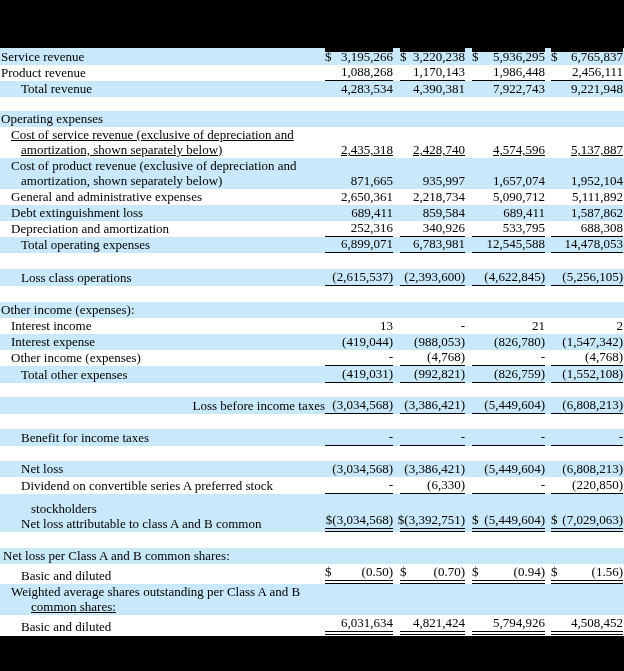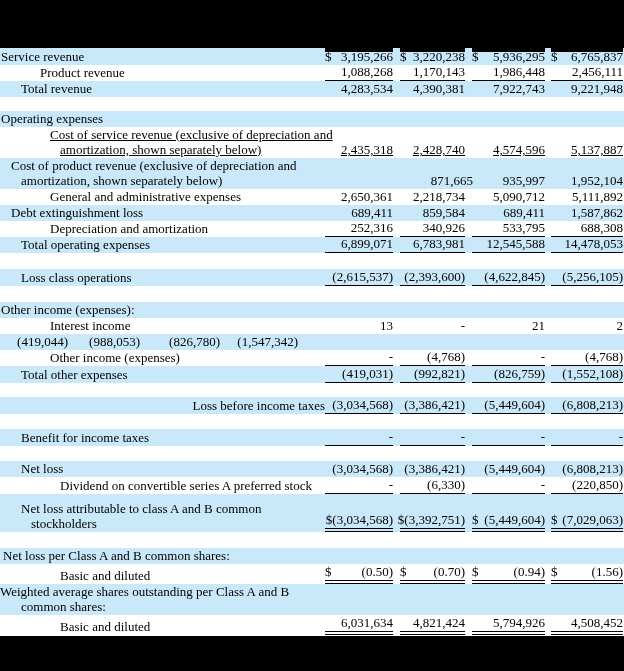--- a/index.html
+++ b/index.html
@@ -6,21 +6,21 @@
   body {
     width:624px; height:671px; position:relative; overflow:hidden;
     background:#ffffff; color:#000;
     font-family:"Liberation Serif", serif; font-size:13px;
   }
   .topbar { position:absolute; top:0; left:0; width:624px; height:48px; background:var(--bar,#000); }
   .botbar { position:absolute; bottom:0; left:0; width:624px; height:35px; background:var(--bar,#000); }
   .tbl { position:absolute; top:48px; left:0; width:624px; }
   .row { display:flex; align-items:flex-end; height:16px; }
   .row.blue { background:var(--blue,#c9e8fa); }
-  .row.white { background:#ffffff;margin-left:39px; }
+  .row.white { background:#ffffff; }
   .gaprow { height:15px; background:#ffffff; }
   .label { flex:1 1 auto; min-width:0; align-self:flex-end; padding-bottom:1px; }
   .lline { line-height:15px; white-space:nowrap; }
   .val {
     flex:0 0 auto; align-self:stretch; box-sizing:border-box;
     display:flex; align-items:flex-end; justify-content:flex-end;
     padding-bottom:1px; line-height:14px; white-space:nowrap;
   }
   .val.split { justify-content:space-between; }
   .v1 { width:68px; }
@@ -91,20 +91,21 @@
       <div class="val v3">4,574,596</div>
       <div class="val v4">5,137,887</div>
     </div>
     <div class="row blue" style="height: 31px;">
       <div class="label">
         <div class="lline" style="padding-left: 11px;">Cost of product revenue (exclusive of depreciation and</div>
         <div class="lline" style="padding-left: 21px;">amortization, shown separately below)</div>
       </div>
       <div class="val v1">871,665</div>
       <div class="val v2">935,997</div>
+      <div class="val v3">1,657,074</div>
       <div class="val v4">1,952,104</div>
     </div>
     <div class="row white">
       <div class="label">
         <div class="lline" style="padding-left: 11px;">General and administrative expenses</div>
       </div>
       <div class="val v1">2,650,361</div>
       <div class="val v2">2,218,734</div>
       <div class="val v3">5,090,712</div>
       <div class="val v4">5,111,892</div>
@@ -155,20 +156,23 @@
     <div class="row white">
       <div class="label">
         <div class="lline" style="padding-left: 11px;">Interest income</div>
       </div>
       <div class="val v1">13</div>
       <div class="val v2">-</div>
       <div class="val v3">21</div>
       <div class="val v4">2</div>
     </div>
     <div class="row blue">
+      <div class="label">
+        <div class="lline" style="padding-left: 11px;">Interest expense</div>
+      </div>
       <div class="val v1">(419,044)</div>
       <div class="val v2">(988,053)</div>
       <div class="val v3">(826,780)</div>
       <div class="val v4">(1,547,342)</div>
     </div>
     <div class="row white u1">
       <div class="label">
         <div class="lline" style="padding-left: 11px;">Other income (expenses)</div>
       </div>
       <div class="val v1">-</div>
@@ -219,22 +223,22 @@
       <div class="label">
         <div class="lline" style="padding-left: 21px;">Dividend on convertible series A preferred stock</div>
       </div>
       <div class="val v1">-</div>
       <div class="val v2">(6,330)</div>
       <div class="val v3">-</div>
       <div class="val v4">(220,850)</div>
     </div>
     <div class="row blue u2" style="height: 38px;">
       <div class="label">
+        <div class="lline" style="padding-left: 31px;">stockholders</div>
         <div class="lline" style="padding-left: 21px;">Net loss attributable to class A and B common</div>
-        <div class="lline" style="padding-left: 31px;">stockholders</div>
       </div>
       <div class="val v1">$(3,034,568)</div>
       <div class="val v2">$(3,392,751)</div>
       <div class="val v3 split">
         <span>$</span>
         <span>(5,449,604)</span>
       </div>
       <div class="val v4 split">
         <span>$</span>
         <span>(7,029,063)</span>
@@ -262,22 +266,22 @@
         <span>$</span>
         <span>(0.94)</span>
       </div>
       <div class="val v4 split">
         <span>$</span>
         <span>(1.56)</span>
       </div>
     </div>
     <div class="row blue" style="height: 31px;">
       <div class="label">
-        <div class="lline" style="">Weighted average shares outstanding per Class A and B</div>
-        <div class="lline" style="padding-left: 21px;">common shares:</div>
+        <div class="lline" style="padding-left: 11px;">Weighted average shares outstanding per Class A and B</div>
+        <div class="lline" style="padding-left: 31px; text-decoration: underline;">common shares:</div>
       </div>
     </div>
     <div class="row white u2" style="height: 20px;">
       <div class="label">
         <div class="lline" style="padding-left: 21px;">Basic and diluted</div>
       </div>
       <div class="val v1">6,031,634</div>
       <div class="val v2">4,821,424</div>
       <div class="val v3">5,794,926</div>
       <div class="val v4">4,508,452</div>

